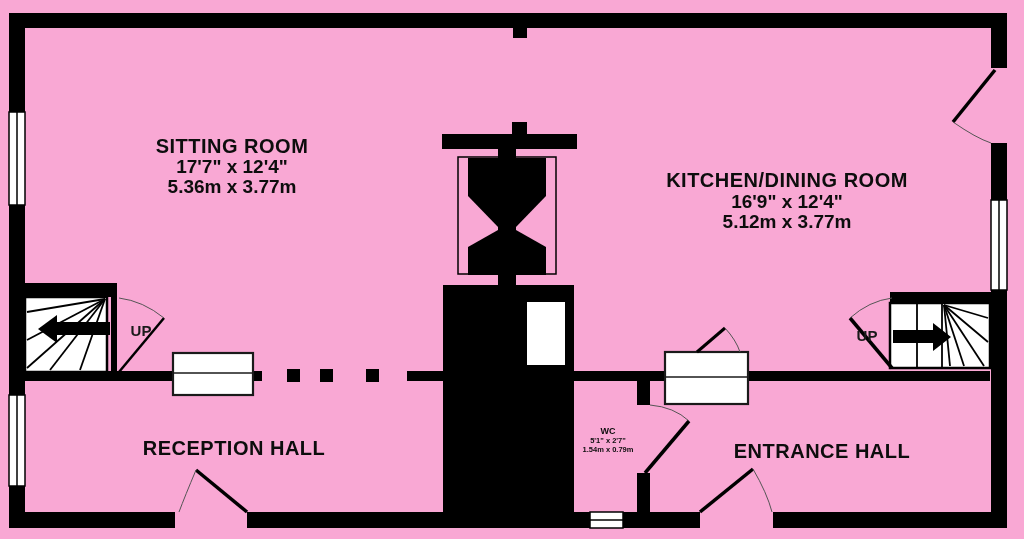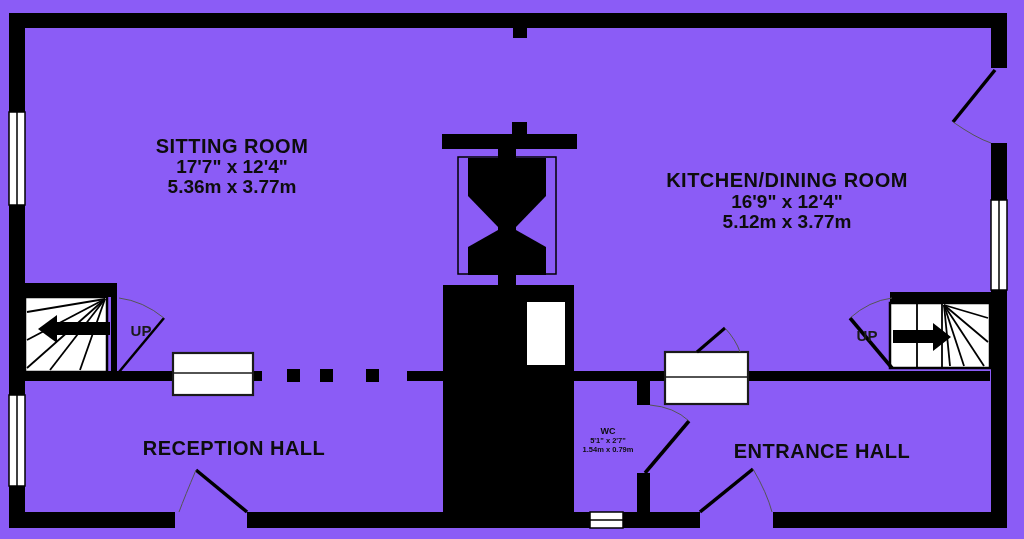--- a/index.html
+++ b/index.html
@@ -1,16 +1,16 @@
 <!DOCTYPE html>
 <html><head>
 <meta charset="utf-8">
 <style>
   html,body{margin:0;padding:0;background:#ffffff;}
-  .plan{position:relative;width:1024px;height:539px;background:#8b5cf6;overflow:hidden;
+  .plan{position:relative;width:1024px;height:539px;background:#f9a8d4;overflow:hidden;
         font-family:"Liberation Sans", sans-serif;}
   svg text{font-family:"Liberation Sans", sans-serif;font-weight:bold;fill:#0d0d0d;}
   .room-name{font-size:20px;letter-spacing:0.5px;}
   .room-dim{font-size:19px;}
   .hall-name{font-size:20px;letter-spacing:0.5px;}
   .wc-name{font-size:9px;}
   .wc-dim{font-size:7.5px;}
   .up-label{font-size:15px;fill:#1a1a1a;}
 </style>
 </head>

